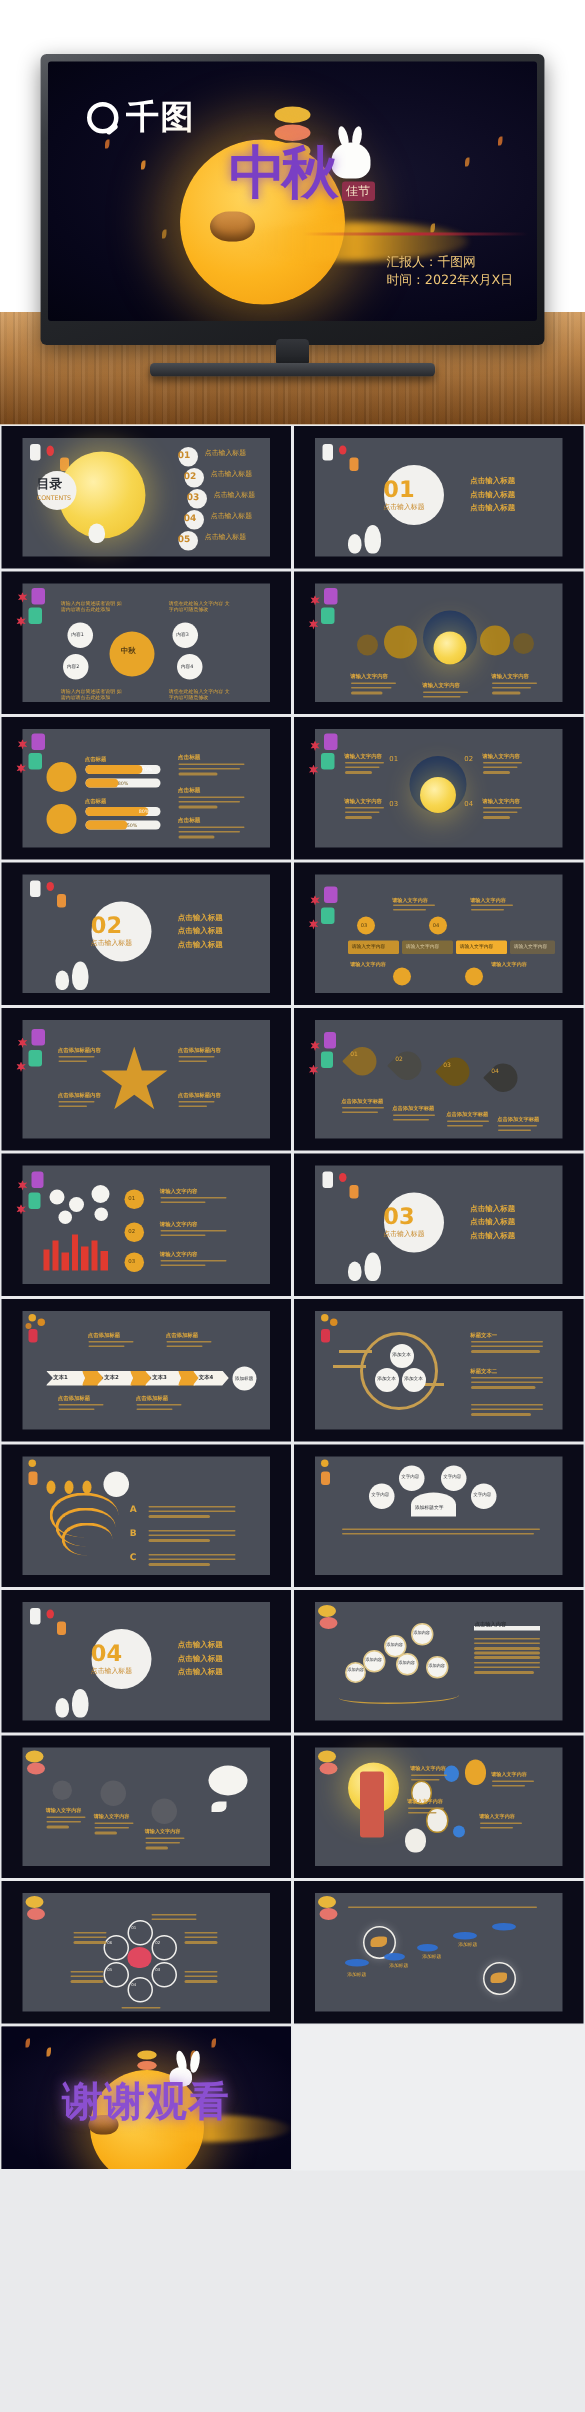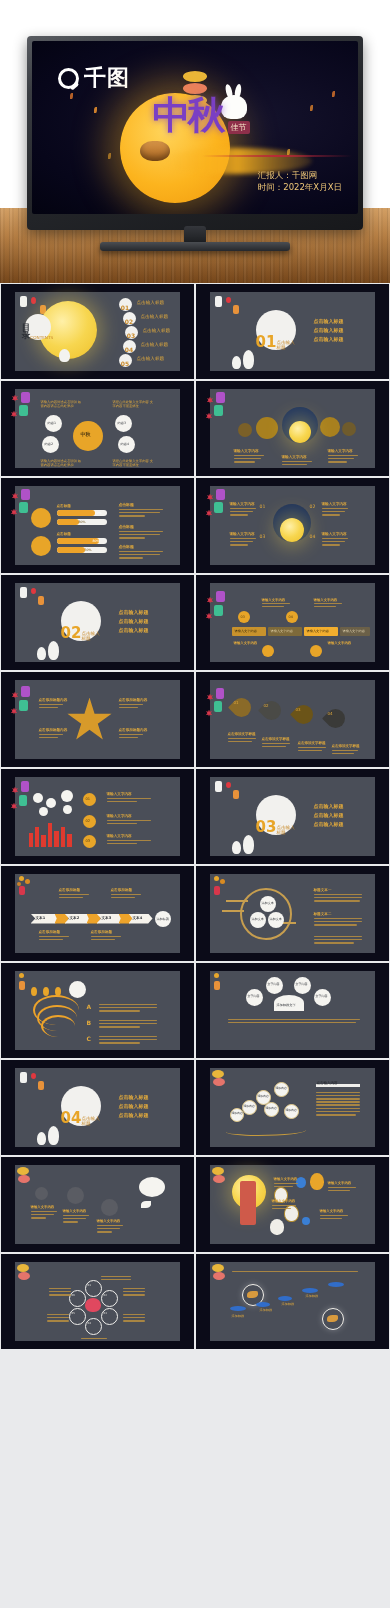--- a/index.html
+++ b/index.html
@@ -73,21 +73,21 @@
   .maple { position:absolute; width:7px; height:7px; background:#d8374b;
            clip-path:polygon(50% 0,62% 30%,95% 25%,72% 50%,95% 78%,60% 72%,50% 100%,40% 72%,7% 78%,28% 50%,6% 25%,38% 30%); }
   .branch { position:absolute; left:0; top:0; width:46px; height:30px; }
   .circ-white { position:absolute; border-radius:50%; background:#f5f4f0; }
   .circ-gold  { position:absolute; border-radius:50%; background:#e8a528; }
   .bigmoon { position:absolute; border-radius:50%;
              background:radial-gradient(circle at 40% 35%, #fff0a8 0%, #f7d64f 50%, #eec02a 100%);
              box-shadow:0 0 18px 6px rgba(247,214,79,.33); }
   .ghostkid { position:absolute; background:#f3f3f0; border-radius:50% 50% 42% 42%; }
   .numcircle { position:absolute; border-radius:50%; background:#f2f1ee;
-             display:flex; flex-direction:row; align-items:flex-end; justify-content:center; }
+             display:flex; flex-direction:column; align-items:flex-start; justify-content:center; }
   .numcircle .n { color:#e8a528; font-size:16px; font-weight:bold; line-height:1; }
   .numcircle .s { color:#c98b2c; font-size:4.2px; margin-top:1px; }
   .lines { position:absolute; }
   .lines i { display:block; height:1.6px; background:#b98f3f; margin-bottom:1.6px; border-radius:1px; opacity:.85; }
   .chev { position:absolute; height:10px; background:#f6f3ec;
           clip-path:polygon(0 0, 82% 0, 100% 50%, 82% 100%, 0 100%, 16% 50%); }
   .chevg { background:#eda32a; }
   .star { position:absolute; background:#d79a2a;
           clip-path:polygon(50% 0,61% 35%,98% 35%,68% 57%,79% 91%,50% 70%,21% 91%,32% 57%,2% 35%,39% 35%); }
   .pin { position:absolute; background:#f7f5ef; border-radius:50% 50% 50% 4%; transform:rotate(45deg); }
@@ -922,14 +922,36 @@
           <div class="cloud" style="left:118px;top:20px;width:16px;height:5px;"></div>
           <div class="txt" style="left:22px;top:52px;font-size:3.2px;">添加标题</div>
           <div class="txt" style="left:50px;top:46px;font-size:3.2px;">添加标题</div>
           <div class="txt" style="left:72px;top:40px;font-size:3.2px;">添加标题</div>
           <div class="txt" style="left:96px;top:32px;font-size:3.2px;">添加标题</div>
         </div>
       </div>
     </div>
   </div>
 
+  <div class="row">
+    <div class="cellwrap">
+      <div class="slide">
+        <div class="ty">
+          <div class="leafA" style="left:16px;top:8px;"></div>
+          <div class="leafA" style="left:30px;top:14px;background:#e0892f;"></div>
+          <div class="leafA" style="left:140px;top:8px;"></div>
+          <div class="leafA" style="left:126px;top:16px;background:#c4742b;"></div>
+          <div class="cv-lant" style="top:16%;">
+            <i style="background:#e8b63b;width:13px;height:6px;"></i>
+            <i style="background:#e5746b;width:13px;height:6px;"></i>
+          </div>
+          <div class="ty-moon"></div>
+          <div class="cv-rabbit" style="left:58%;top:28%;width:15px;height:13px;"></div>
+          <div class="ty-ref"></div>
+          <div class="cv-cake" style="left:30%;top:62%;width:20px;height:13px;"></div>
+          <div class="ty-text">谢谢观看</div>
+        </div>
+      </div>
+    </div>
+    <div class="cellwrap empty-cell"></div>
+  </div>
 
 </div>
 
 </body></html>

